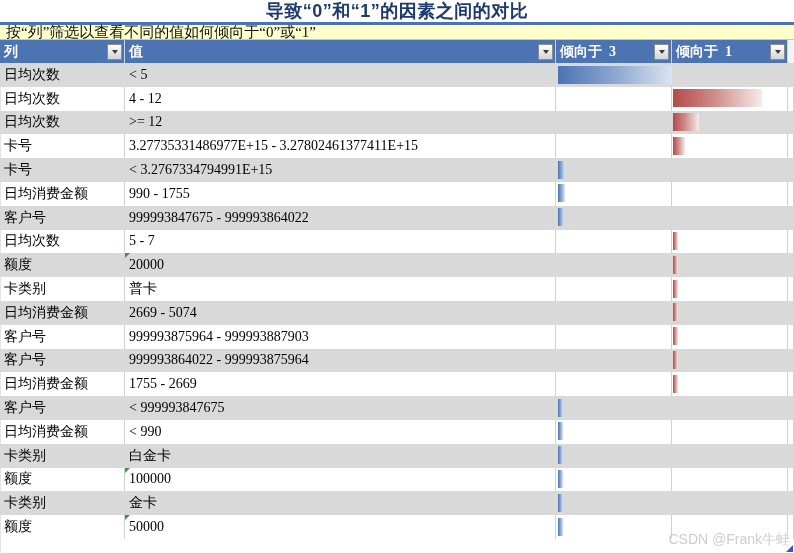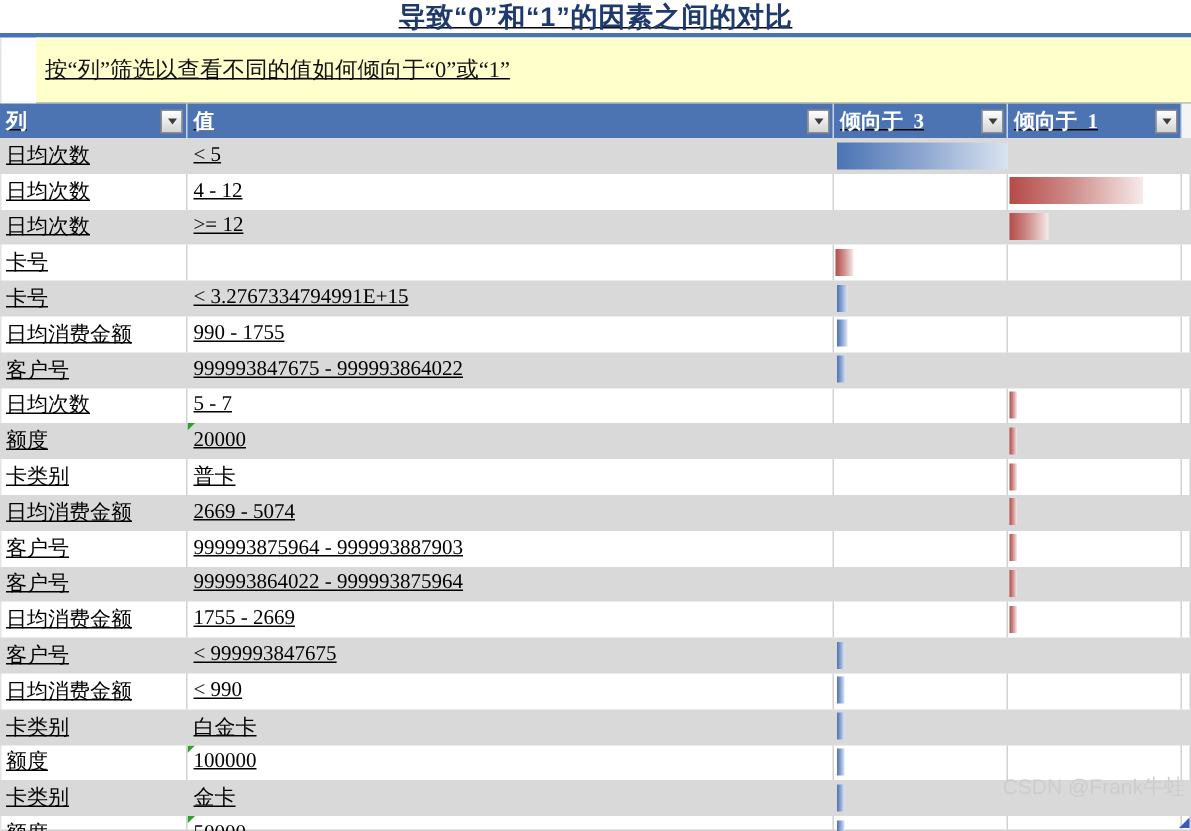--- a/index.html
+++ b/index.html
@@ -1,35 +1,34 @@
 <!DOCTYPE html>
 <html><head>
 <meta charset="utf-8">
 <style>
   html,body { margin:0; padding:0; background:#ffffff; }
   .sheet {
     position:relative; width:794px; height:554px; background:#ffffff;
     font-family:"Liberation Serif", serif; overflow:hidden;
     box-shadow: inset 0 1px 0 #d8d8d8, inset 1px 0 0 #e4e4e4, inset 0 -1px 0 #d0d0d0;
-    text-decoration: underline;
   }
   
   .title-bar {
     height:22px; border-bottom:3px solid #4a72b8; background:#ffffff;
     display:flex; align-items:center; justify-content:center;
   }
   .title-text {
     font-family:"Liberation Sans", sans-serif; font-weight:bold;
     font-size:18px; color:#1e3a6d; letter-spacing:0.5px;
   }
   
   .subtitle-bar {
-    height:44px; background:#ffffcc; border-bottom:1px solid #c9c9a8;
+    height:15px; background:#ffffcc; border-bottom:1px solid #c9c9a8;
     display:flex; align-items:center; padding-left:6px; box-sizing:border-box;
-    font-size:15px; color:#111111;margin-left:24px;
+    font-size:15px; color:#111111;
   }
   
   .header-row {
     height:23px; background:#4c73b2;
     display:grid; grid-template-columns:125px 431px 116px 116px 6px;
   }
   .hcell {
     display:flex; align-items:center; padding-left:4px; box-sizing:border-box;
     color:#ffffff; font-weight:bold; font-size:14px;
     border-right:1px solid #c9d5ea; position:relative;
@@ -59,21 +58,21 @@
   .row.white .cell { border-right:1px solid #d2d2d2; }
   .bar-cell { padding:0; }
   .bar { position:absolute; top:2.5px; height:18px; }
   .bar.blue { left:2px; background:linear-gradient(90deg,#4b74b4 0%,#87a2ce 45%,#dce6f2 100%); }
   .bar.red  { left:1px; background:linear-gradient(90deg,#b44b48 0%,#cd8a88 45%,#f6ebe9 100%); }
   .flag {
     position:absolute; left:0; top:0; width:0; height:0;
     border-top:5px solid #2da12d; border-right:5px solid transparent;
   }
   .watermark {
-    position:absolute; right:4px; bottom:20px;
+    position:absolute; right:4px; bottom:5px;
     font-family:"Liberation Sans", sans-serif; font-size:14px; color:#cdcdcd;
   }
   .corner-triangle {
     position:absolute; right:1px; bottom:2px; width:0; height:0;
     border-bottom:7px solid #3d55c4; border-left:7px solid transparent;
   }
 </style>
 </head>
 <body>
 
@@ -147,20 +146,23 @@
       <div class="cell bar-cell">
           <div class="bar red" style="width: 22%;"></div>
         </div>
       <div class="cell sliver"></div>
     </div>
 
     <div class="row white">
       <div class="cell">
           <span class="txt">卡号</span>
         </div>
+      <div class="cell">
+          <span class="txt">3.27735331486977E+15 - 3.27802461377411E+15</span>
+        </div>
       <div class="cell bar-cell"></div>
       <div class="cell bar-cell">
           <div class="bar red" style="width: 10%;"></div>
         </div>
       <div class="cell sliver"></div>
     </div>
 
     <div class="row gray">
       <div class="cell">
           <span class="txt">卡号</span>

